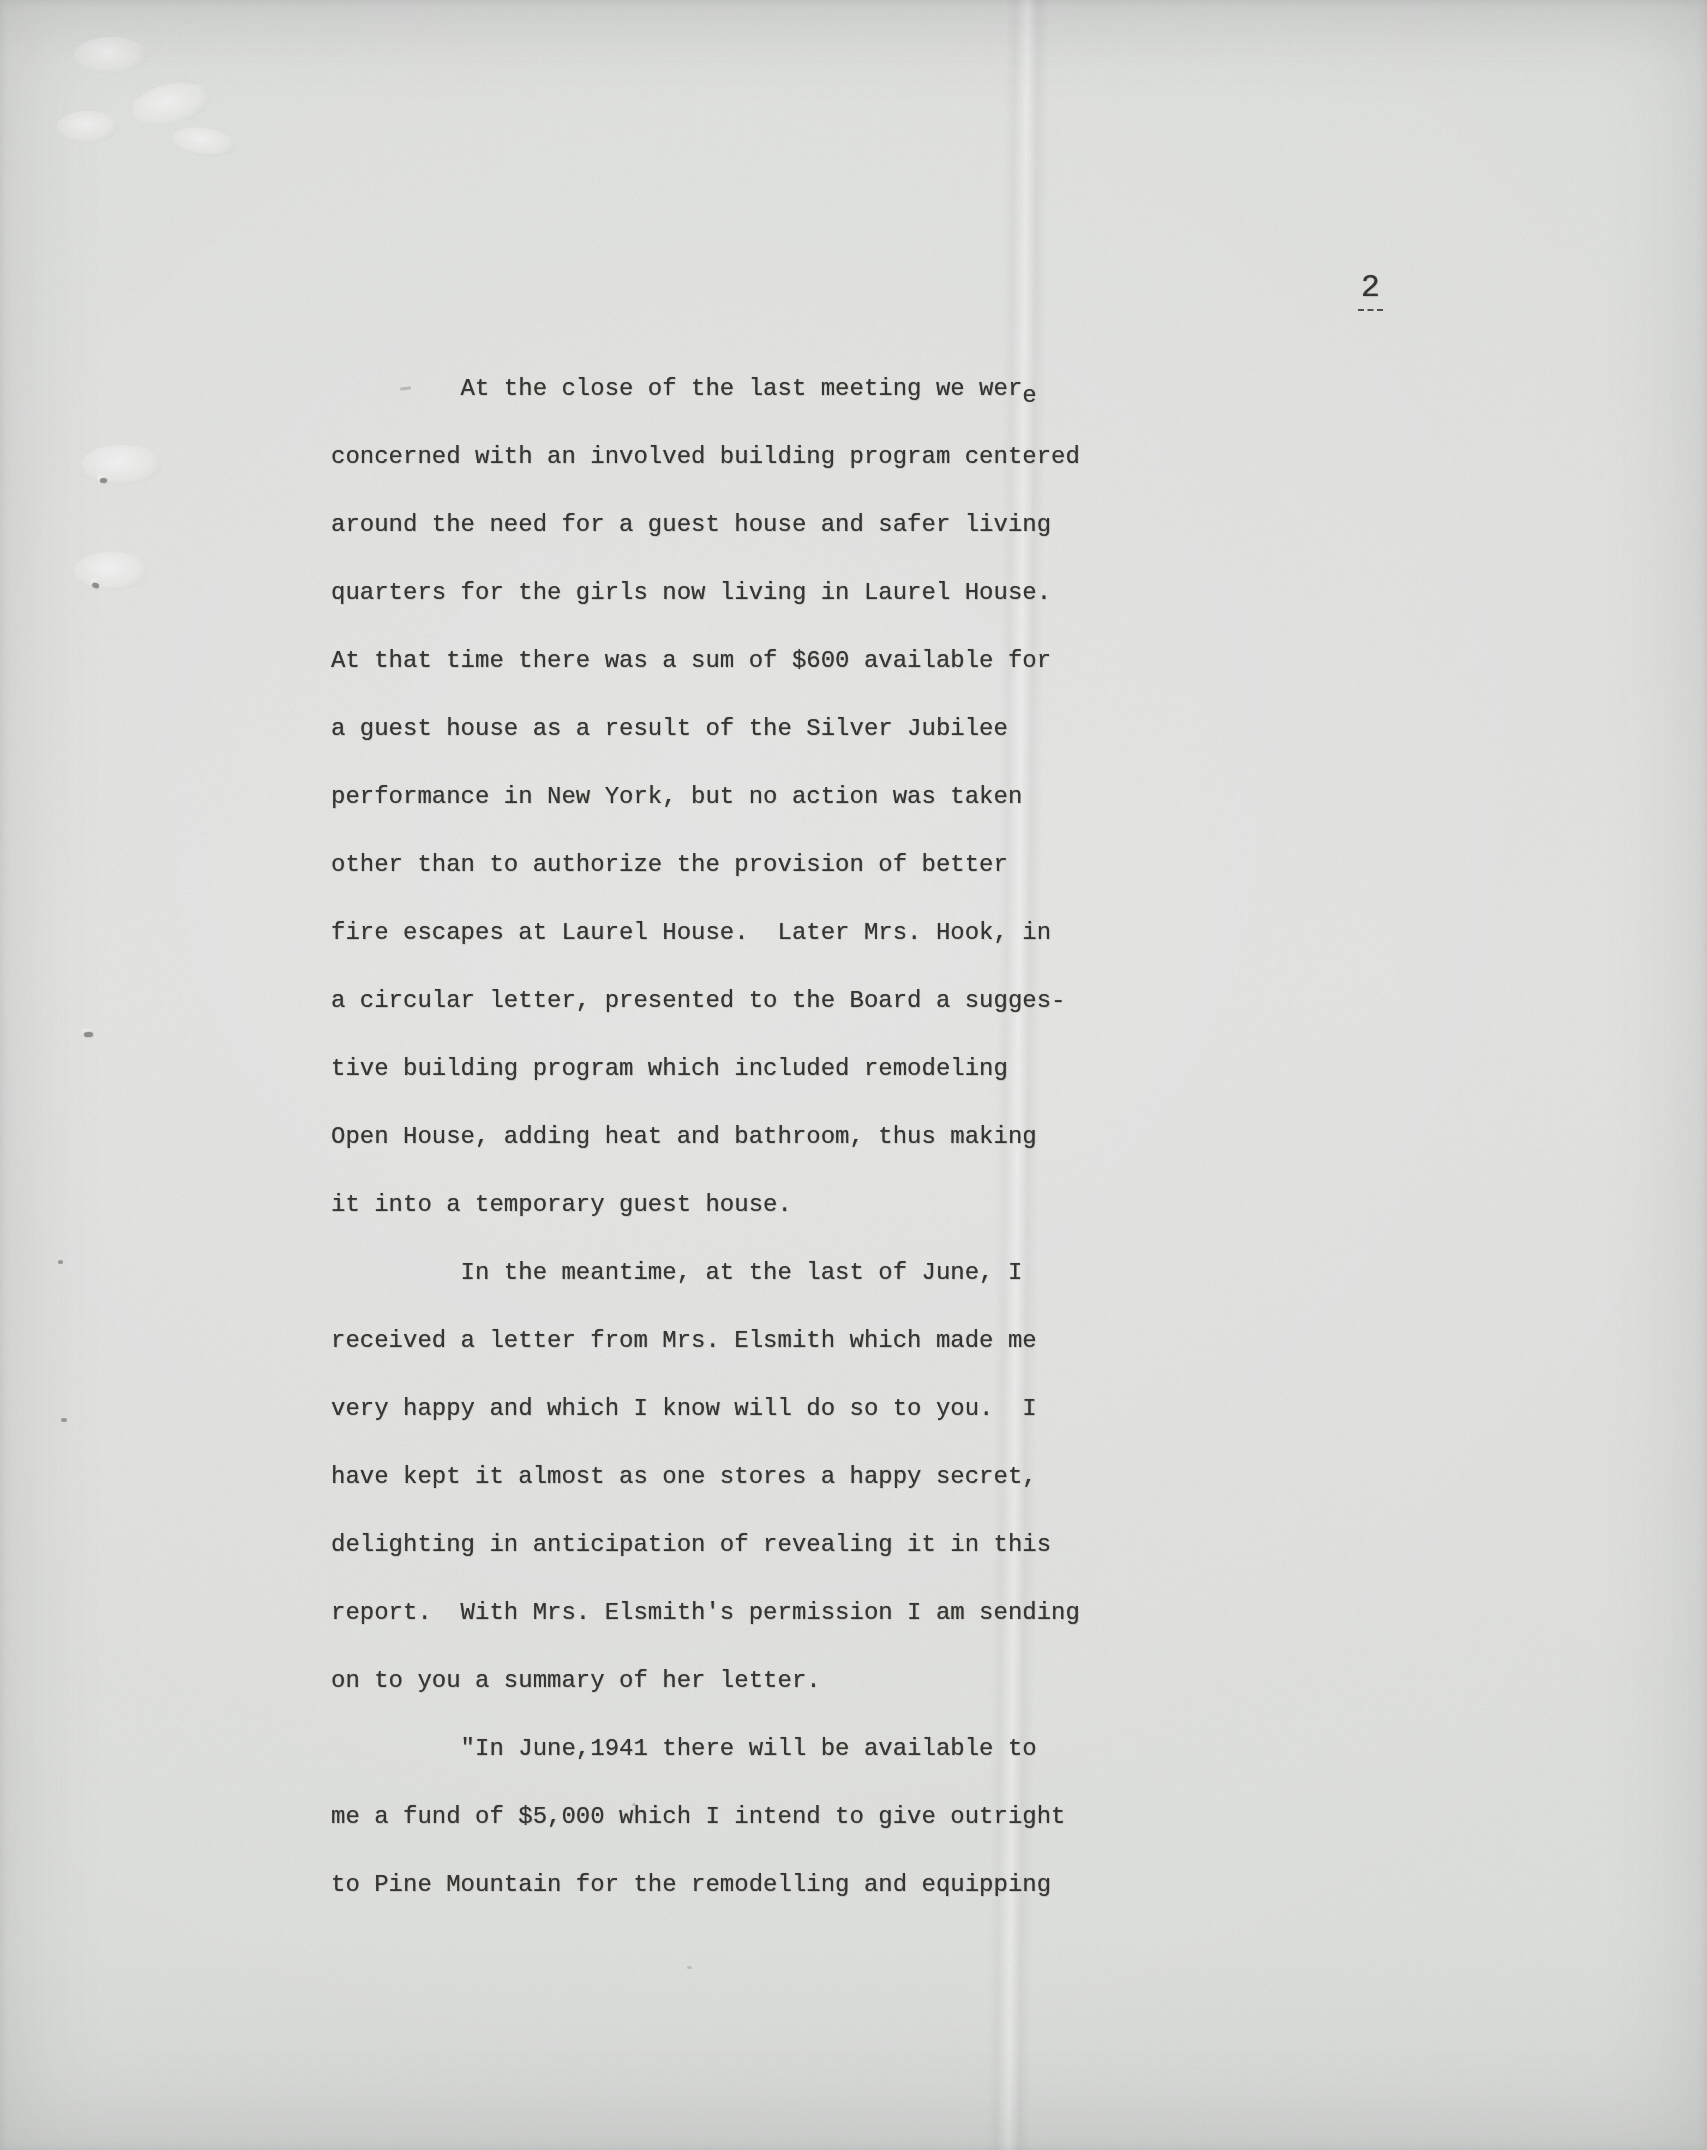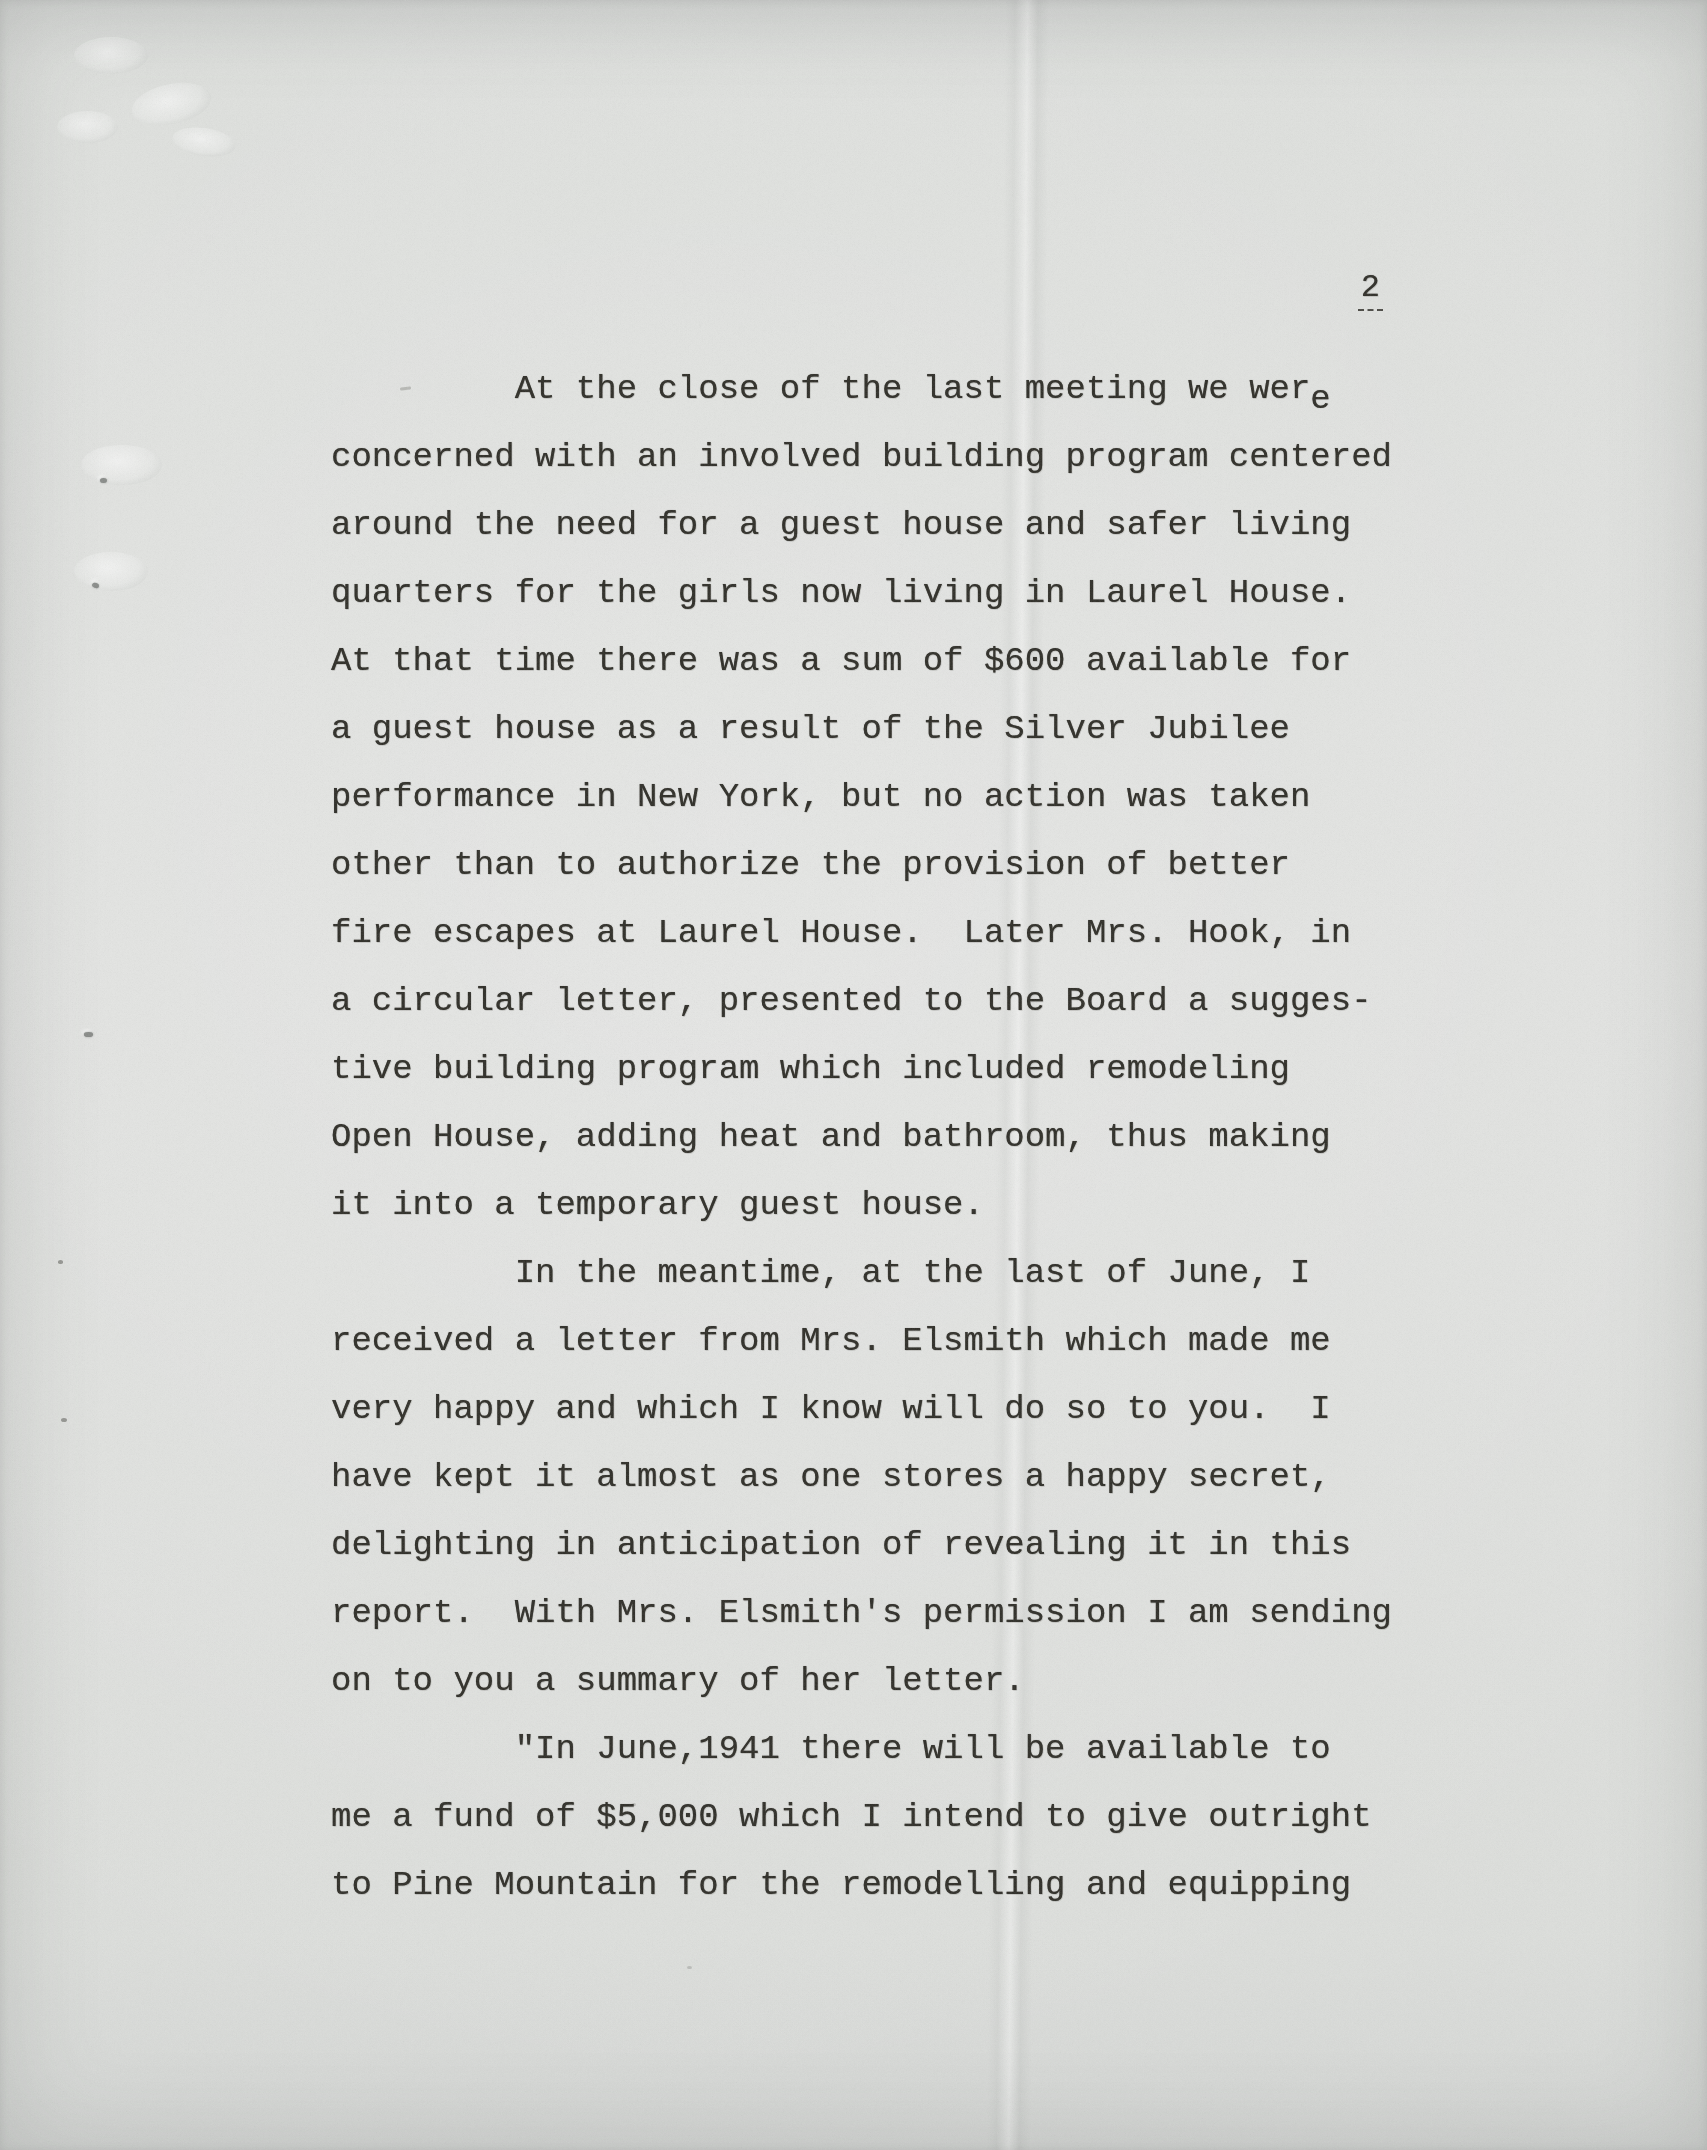--- a/index.html
+++ b/index.html
@@ -39,21 +39,21 @@
   .pinhole.p2{left:92px;top:583px;transform:rotate(20deg);}
   .pinhole.p3{left:84px;top:1032px;width:8.8px;height:4.7px;}
   .speck{position:absolute;z-index:2;background:rgba(72,72,66,.5);border-radius:50%;}
   .speck.s1{left:58px;top:1260px;width:5.4px;height:4px;}
   .speck.s2{left:61px;top:1418px;width:6px;height:4px;}
   .speck.s3{left:400px;top:387px;width:10.8px;height:2.7px;border-radius:1.3px;transform:rotate(-8deg);opacity:.55;}
   .speck.s4{left:632px;top:1803px;width:4px;height:3.4px;opacity:.45;}
   .speck.s5{left:687px;top:1966px;width:4.7px;height:3.4px;opacity:.45;}
   
   .typed{position:absolute;left:331px;top:355px;z-index:3;
-    font-size:34px;line-height:68px;white-space:pre;
+    font-size:24px;line-height:68px;white-space:pre;
     color:var(--ink);
     text-shadow:0 0 0.8px rgba(43,42,36,.62), 0.7px 0.7px 0 rgba(43,42,36,.12);
     filter:blur(0.2px);}
   .tline{height:68px;}
   .drop{display:inline-block;transform:translateY(.28em);}
   
   .page-number{position:absolute;left:1358px;top:272px;z-index:3;
     font-size:32px;line-height:32px;padding:0 2.7px 5.4px 2.7px;
     border-bottom:2.7px dashed rgba(45,44,38,.85);
     color:var(--ink);

